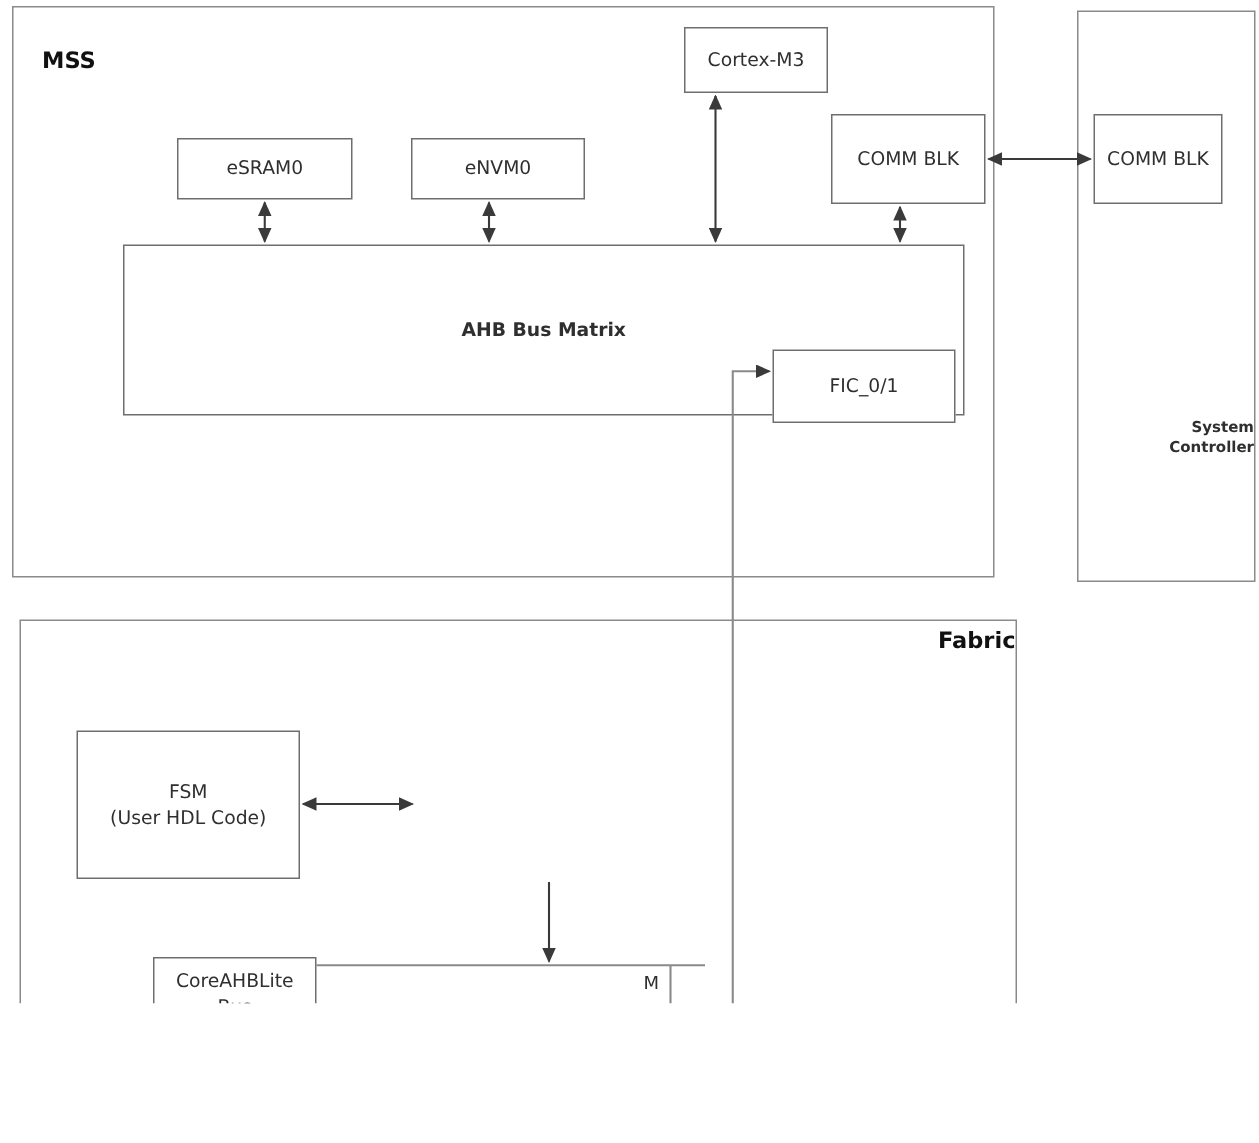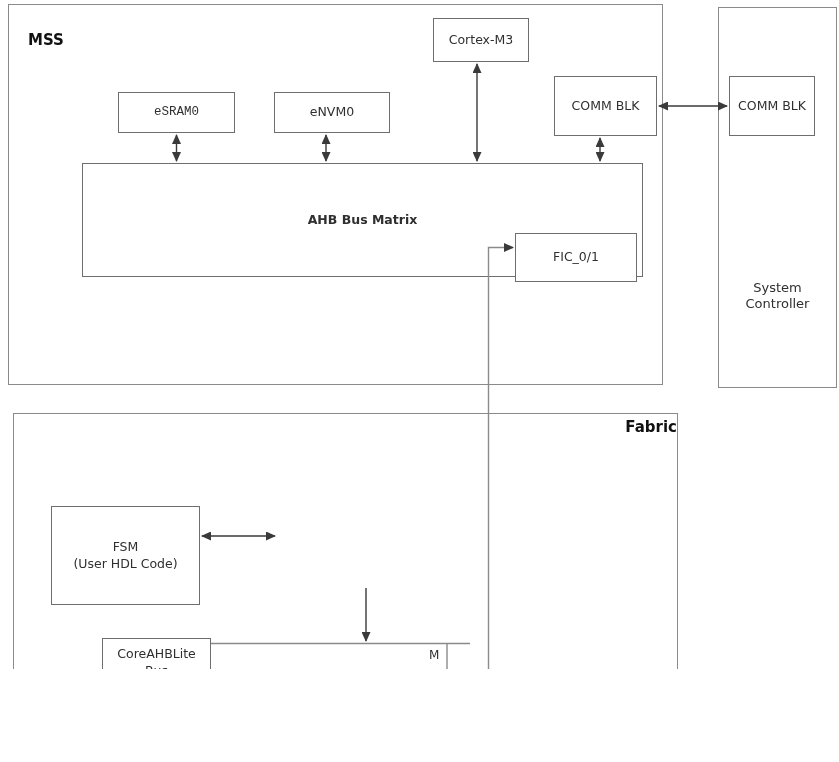--- a/index.html
+++ b/index.html
@@ -16,36 +16,36 @@
 
   
   .container{position:absolute;border:1px solid var(--cont-border);background:transparent;box-sizing:border-box;}
   #c-mss{left:8px;top:4px;width:655px;height:381px;}
   #c-sysctrl{left:718px;top:7px;width:119px;height:381px;}
   #c-fabric{left:13px;top:413px;width:665px;height:345px;}
 
   .container-title{position:absolute;font-weight:bold;font-size:15px;color:#111;}
   #t-mss{left:19px;top:26px;}
   #t-fabric{left:0;right:0;top:4px;text-align:right;}
-  #t-sysctrl{left:0;right:0;top:272px;text-align:center;font-weight:normal;font-size:13px;
+  #t-sysctrl{left:0;right:0;top:272px;text-align:right;font-weight:bold;font-size:10px;
              color:var(--text);white-space:pre-line;line-height:1.25;}
 
   
   .box{position:absolute;border:1px solid var(--box-border);background:#ffffff;box-sizing:border-box;
        display:flex;align-items:center;justify-content:center;}
   .lbl{font-size:12.5px;text-align:center;white-space:pre-line;line-height:1.3;color:var(--text);}
 
-  #b-esram0  {left:118px;top:92px; width:117px;height:41px;font-family:Liberation Mono, monospace;}
+  #b-esram0  {left:118px;top:92px; width:117px;height:41px;}
   #b-envm0   {left:274px;top:92px; width:116px;height:41px;}
-  #b-cortex  {left:433px;top:18px; width:96px; height:44px;}
+  #b-cortex  {left:456px;top:18px; width:96px; height:44px;}
   #b-comm-mss{left:554px;top:76px; width:103px;height:60px;}
   #b-ahb     {left:82px; top:163px;width:561px;height:114px;font-weight:bold;}
   #b-fic     {left:515px;top:233px;width:122px;height:49px;}
   #b-comm-sys{left:729px;top:76px; width:86px; height:60px;}
-  #b-fsm     {left:51px; top:506px;width:149px;height:99px;}
+  #b-fsm     {left:51px; top:487px;width:149px;height:99px;}
   #b-coresys {left:277px;top:487px;width:150px;height:100px;}
   #b-coreahb {left:102px;top:618px;width:109px;height:49px;margin-top:20px;}
 
   
   .port{position:absolute;font-size:12px;color:var(--text);}
   #lbl-m{left:429px;top:648px;}
   #lbl-s{left:466px;top:684px;}
 
   
   svg.wires{position:absolute;left:0;top:0;width:839px;height:762px;pointer-events:none;}

